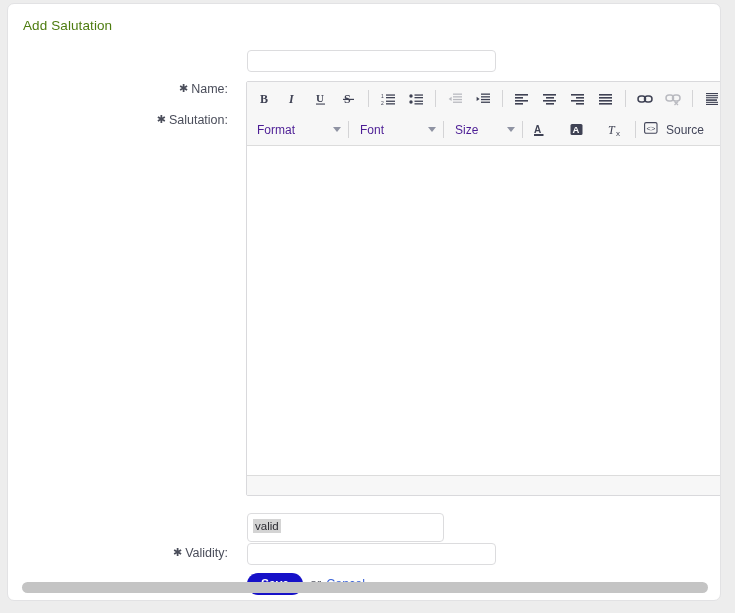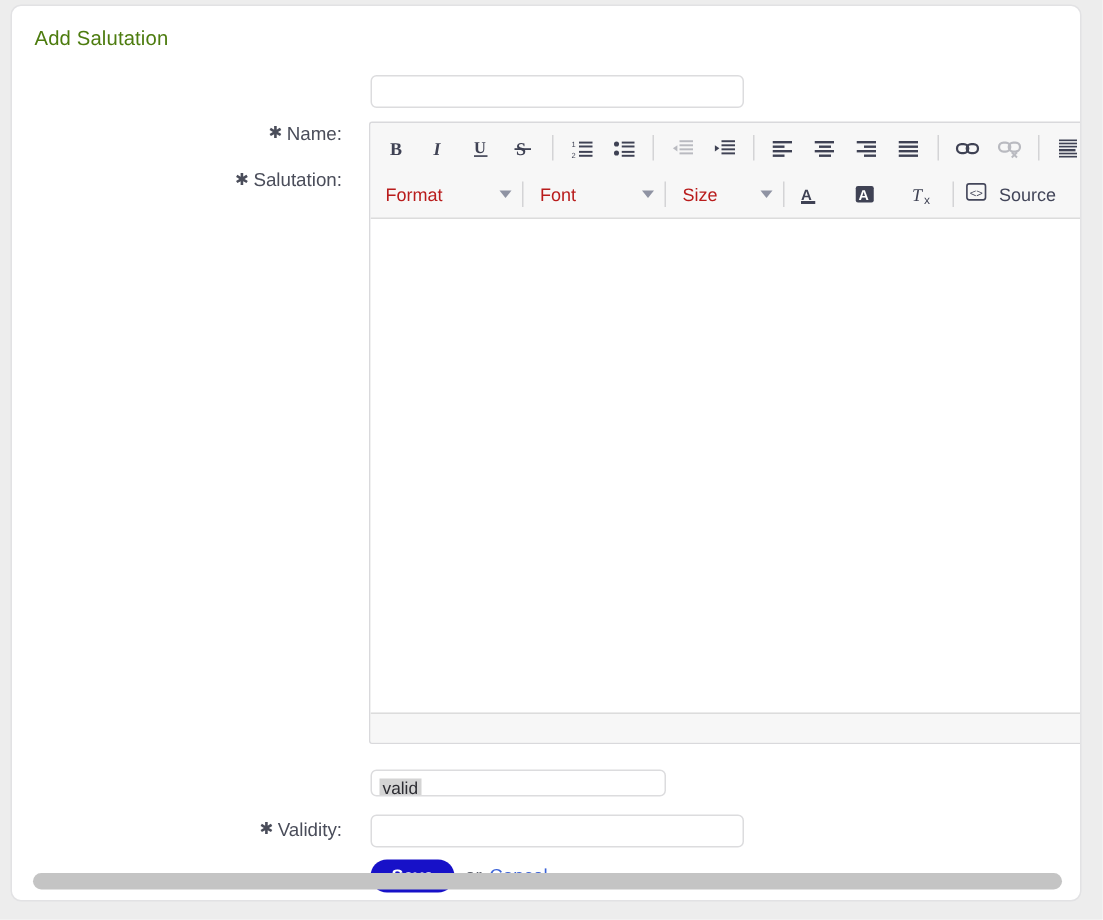--- a/index.html
+++ b/index.html
@@ -111,21 +111,21 @@
     margin: 0 5px;
     flex: 0 0 auto;
   }
 
   
   .tb-combo {
     display: inline-flex;
     align-items: center;
     height: 22px;
     flex: 0 0 auto;
-    color: #b91c1c;
+    color: #4c1d95;
     font-size: 12px;
     padding: 0 2px 0 6px;
   }
   .tb-combo .combo-label { display: inline-block; }
   .tb-combo .caret {
     margin-left: 10px;
     width: 0; height: 0;
     border-left: 4px solid transparent;
     border-right: 4px solid transparent;
     border-top: 5px solid #8f93a3;
@@ -154,21 +154,21 @@
     height: 22px;
     background: #f7f7f7;
     border-top: 1px solid #dcdcdc;
   }
 
   
   #lbl-validity { left: 10px;  top: 514px; }
   #sel-validity {
     position: absolute;
     left: 239px; top: 509px;
-    width: 197px; height: 18px;
+    width: 197px; height: 29px;
     border: 1px solid #dcdcde;
     border-radius: 4px;
     background: #fff;
     padding: 2px 0 0 5px;
     overflow: hidden;
   }
   #sel-validity .opt {
     display: inline-block;
     font-size: 11.5px;
     color: #2c2c32;

